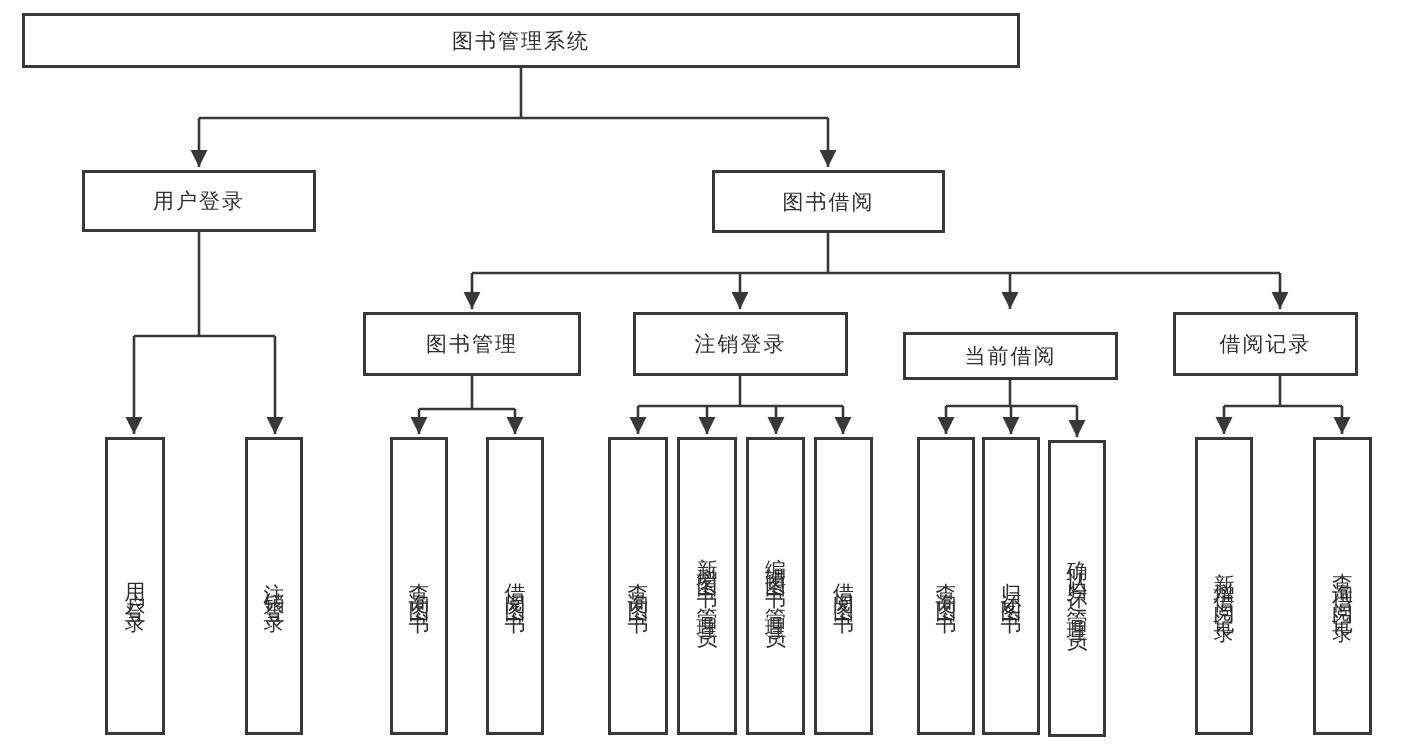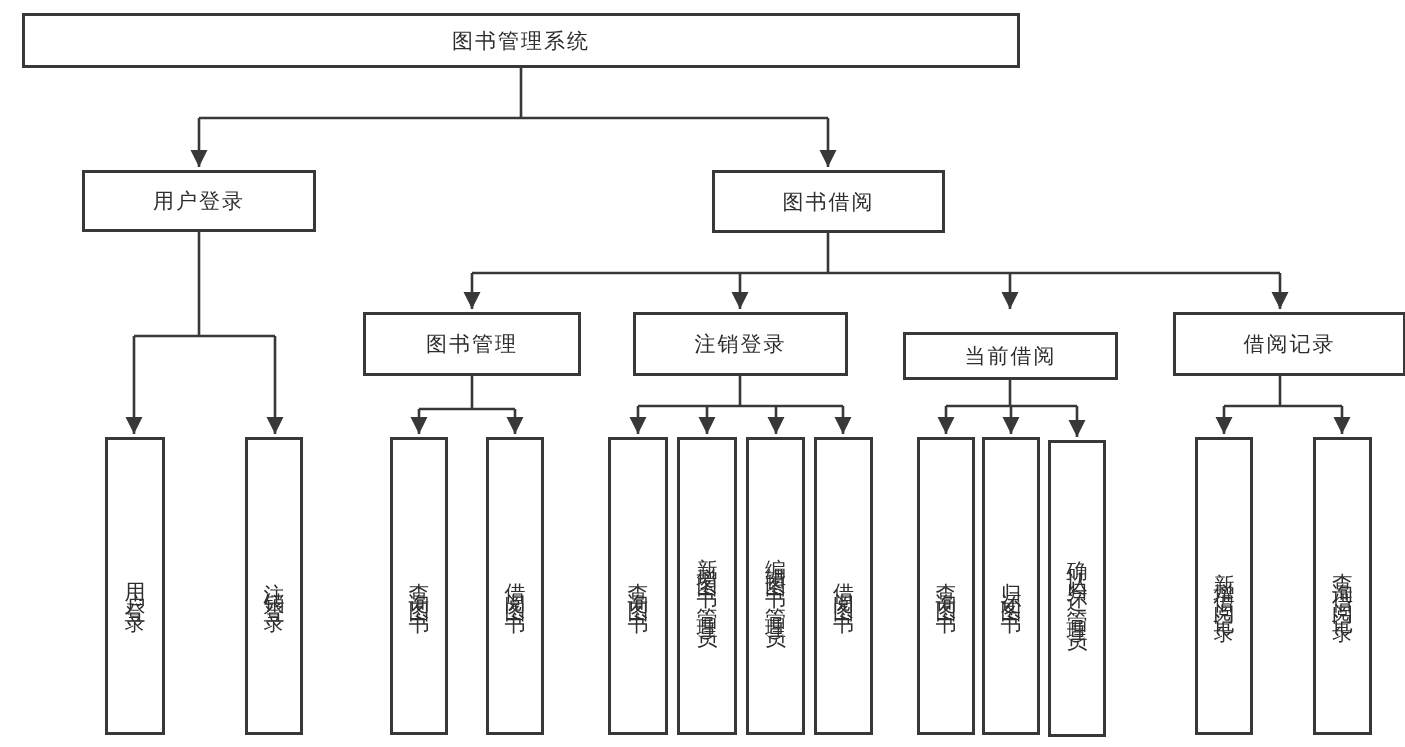--- a/index.html
+++ b/index.html
@@ -91,21 +91,21 @@
   </svg>
 
   <div class="box" style="left:22px;top:13px;width:998px;height:55px">图书管理系统</div>
 
   <div class="box" style="left:82px;top:170px;width:234px;height:62px">用户登录</div>
   <div class="box" style="left:712px;top:170px;width:233px;height:63px">图书借阅</div>
 
   <div class="box" style="left:363px;top:312px;width:218px;height:64px">图书管理</div>
   <div class="box" style="left:633px;top:312px;width:215px;height:64px">注销登录</div>
   <div class="box" style="left:903px;top:332px;width:215px;height:48px">当前借阅</div>
-  <div class="box" style="left:1173px;top:312px;width:233px;height:64px">借阅记录</div>
+  <div class="box" style="left:1173px;top:312px;width:185px;height:64px">借阅记录</div>
 
   <div class="box vbox" style="left:105px;top:437px;width:60px;height:298px">用户登录</div>
   <div class="box vbox" style="left:245px;top:437px;width:58px;height:298px">注销登录</div>
 
   <div class="box vbox" style="left:390px;top:437px;width:58px;height:298px">查询图书</div>
   <div class="box vbox" style="left:486px;top:437px;width:58px;height:298px">借阅图书</div>
 
   <div class="box vbox" style="left:608px;top:437px;width:60px;height:298px">查询图书</div>
   <div class="box vbox" style="left:677px;top:437px;width:60px;height:298px">新增图书（管理员）</div>
   <div class="box vbox" style="left:746px;top:437px;width:59px;height:298px">编辑图书（管理员）</div>

